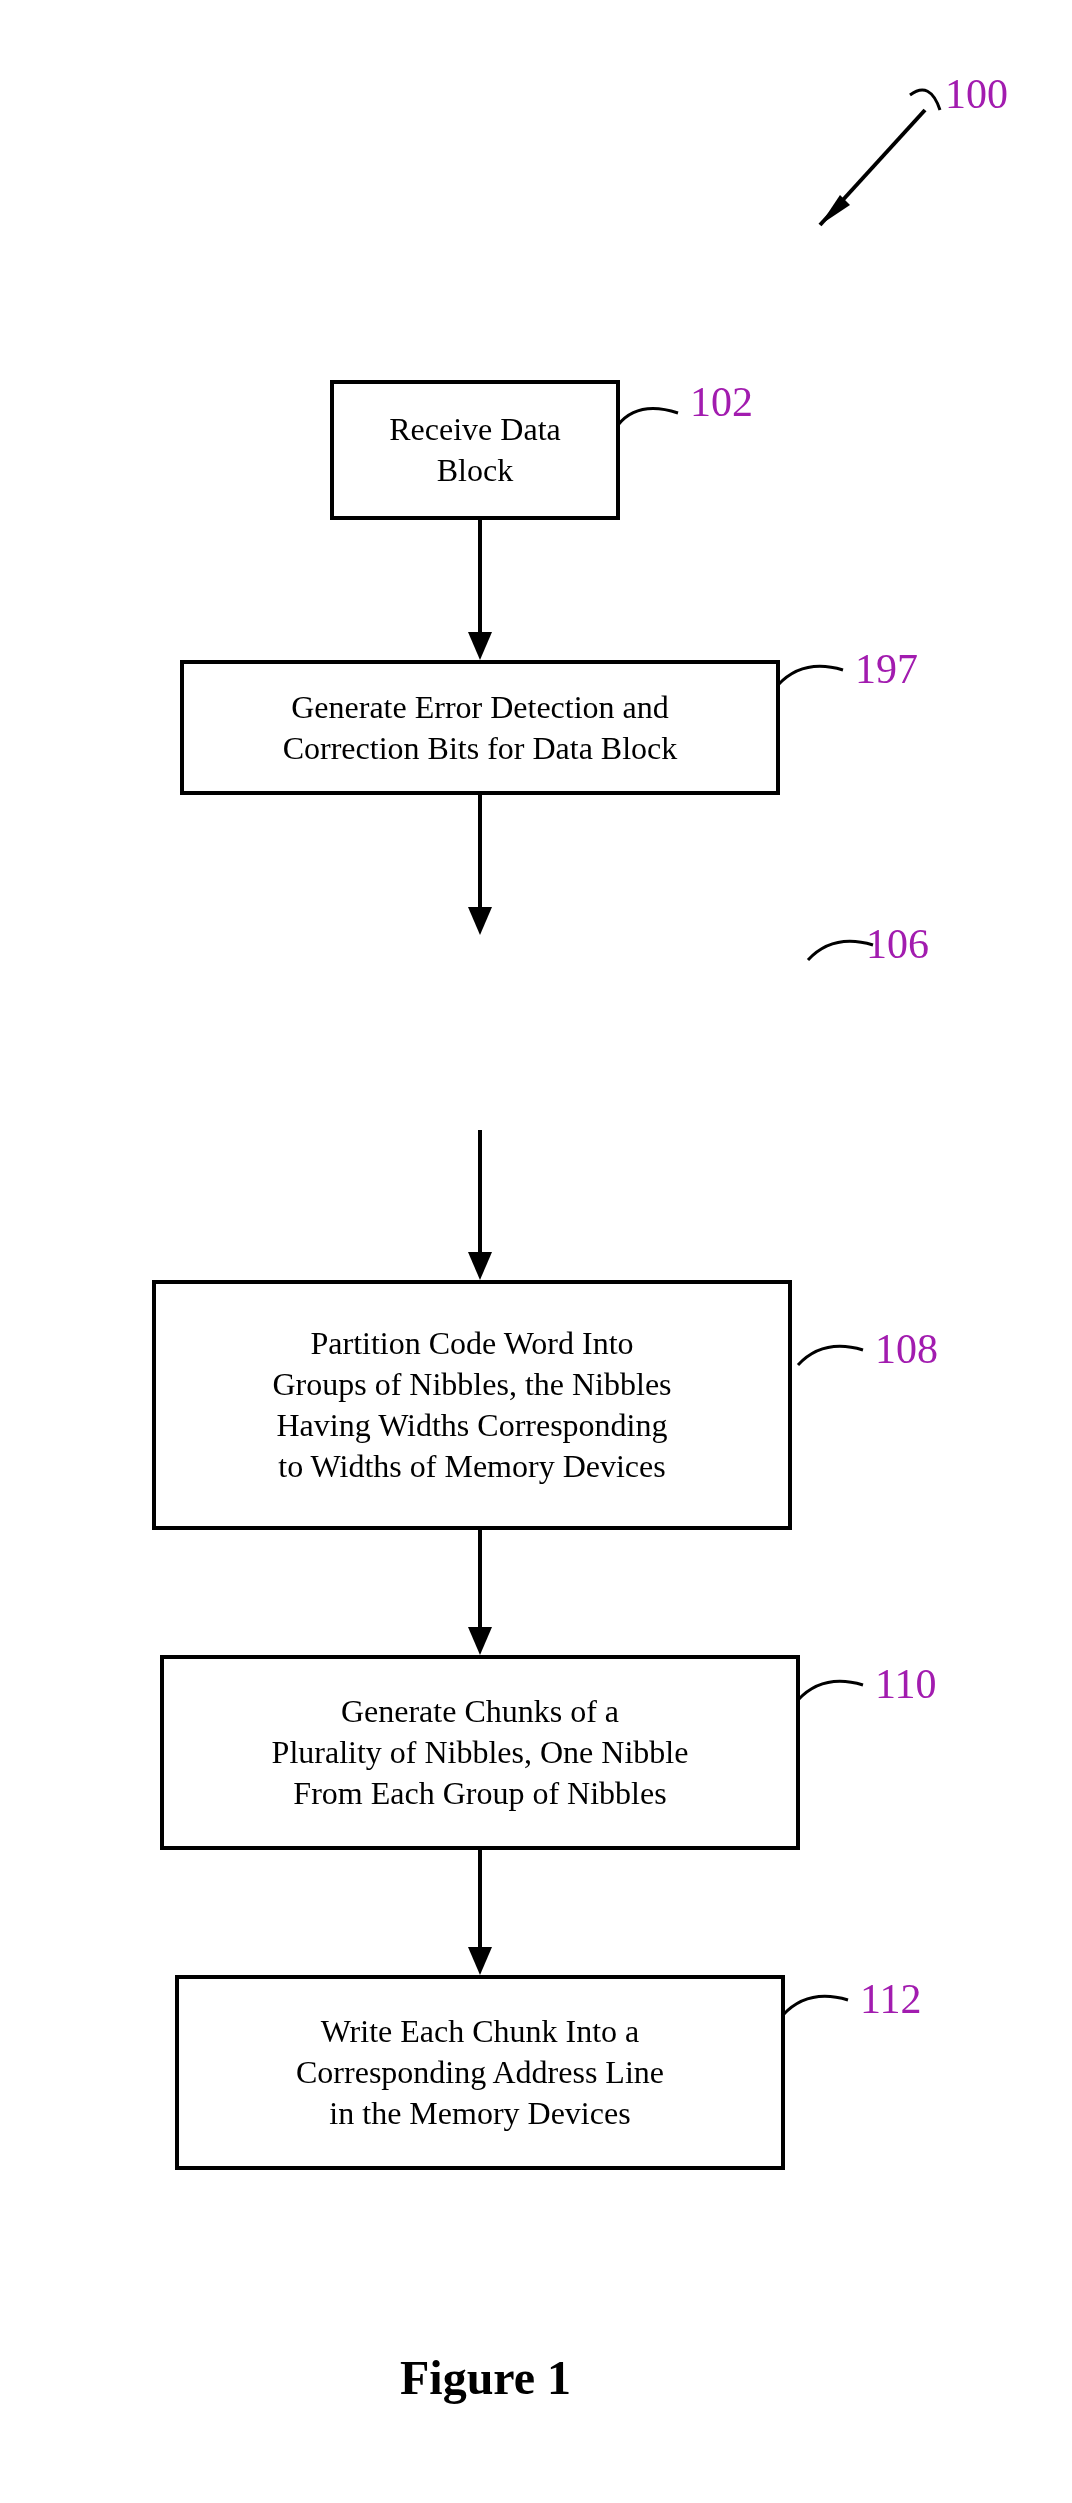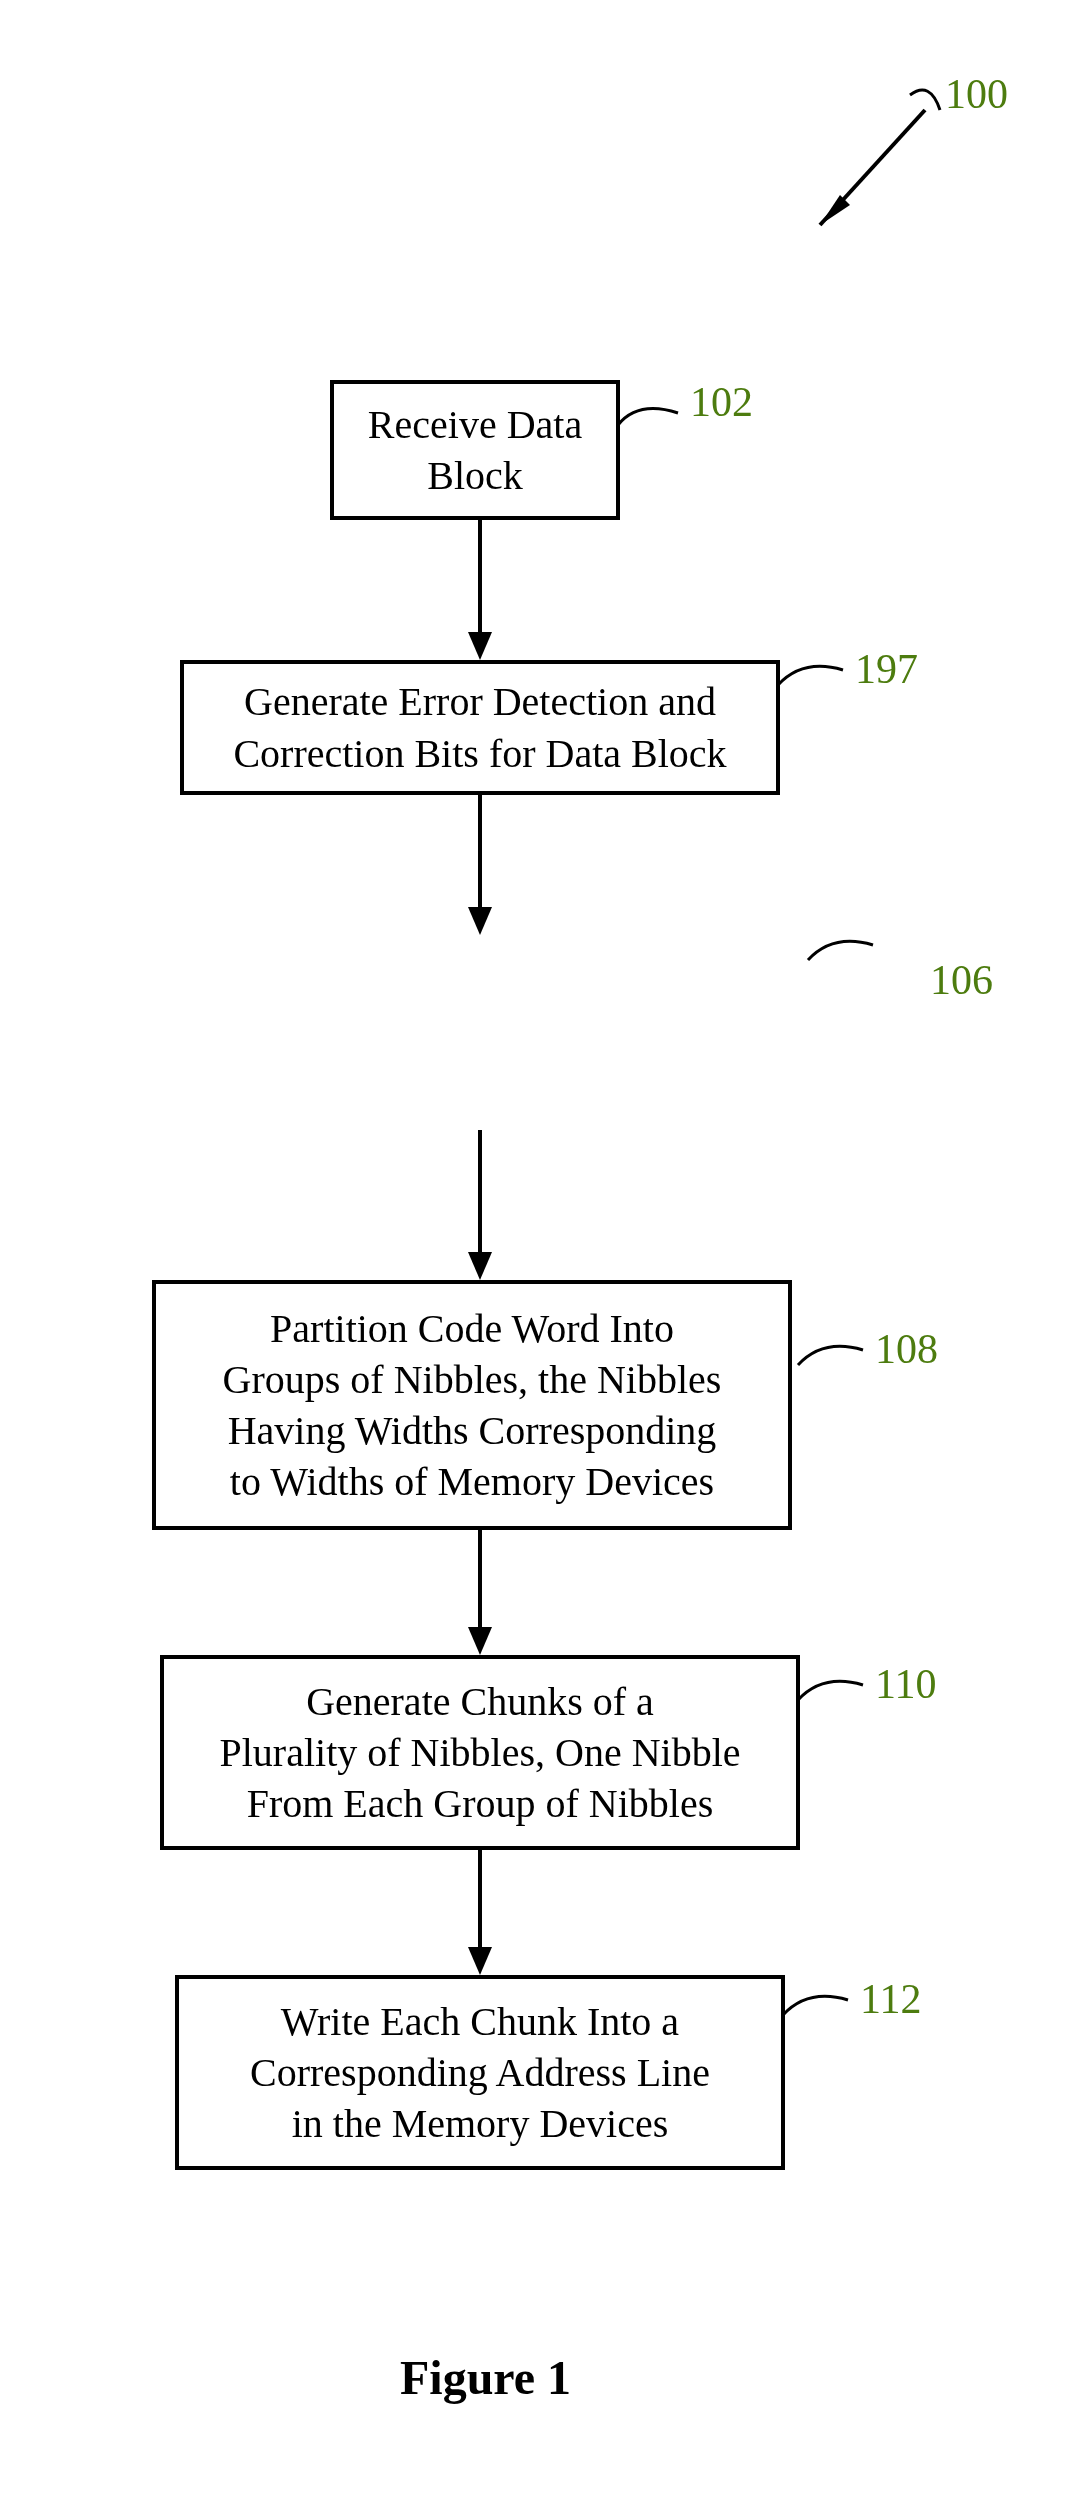--- a/index.html
+++ b/index.html
@@ -19,27 +19,27 @@
   .box {
     position: absolute;
     border: 4px solid #000;
     background: #fff;
     box-sizing: border-box;
     display: flex;
     align-items: center;
     justify-content: center;
     text-align: center;
     padding: 10px 14px;
-    font-size: 40px;
+    font-size: 32px;
     line-height: 1.28;
   }
   .label {
     position: absolute;
     font-size: 42px;
-    color: #4d7c0f;
+    color: #a21caf;
     white-space: nowrap;
   }
   .figcaption {
     position: absolute;
     font-size: 48px;
     font-weight: bold;
     color: #000;
   }
   .leader {
     position: absolute;
@@ -93,21 +93,21 @@
       <line x1="30" y1="0" x2="30" y2="120" stroke="#000" stroke-width="4"></line>
       <polygon points="30,140 18,112 42,112" fill="#000"></polygon>
     </svg>
   </div>
 
   <div class="leader" style="left:798px; top:925px;">
     <svg width="100" height="60">
       <path d="M 10 35 Q 35 8 75 20" fill="none" stroke="#000" stroke-width="3"></path>
     </svg>
   </div>
-  <div class="label" style="left:930px; top:920px;margin-top:36px;">106</div>
+  <div class="label" style="left:866px; top:920px;">106</div>
 
   <div class="leader" style="left:450px; top:1130px;">
     <svg width="60" height="160">
       <line x1="30" y1="0" x2="30" y2="130" stroke="#000" stroke-width="4"></line>
       <polygon points="30,150 18,122 42,122" fill="#000"></polygon>
     </svg>
   </div>
 
   <div class="box" style="left:152px; top:1280px; width:640px; height:250px;">
     <span>Partition Code Word Into<br>Groups of Nibbles, the Nibbles<br>Having  Widths Corresponding<br>to Widths of Memory Devices</span>

